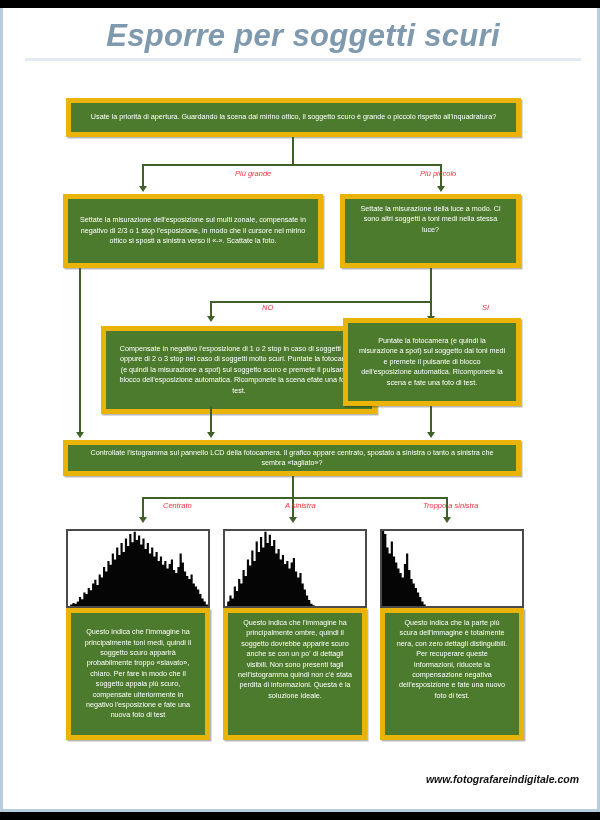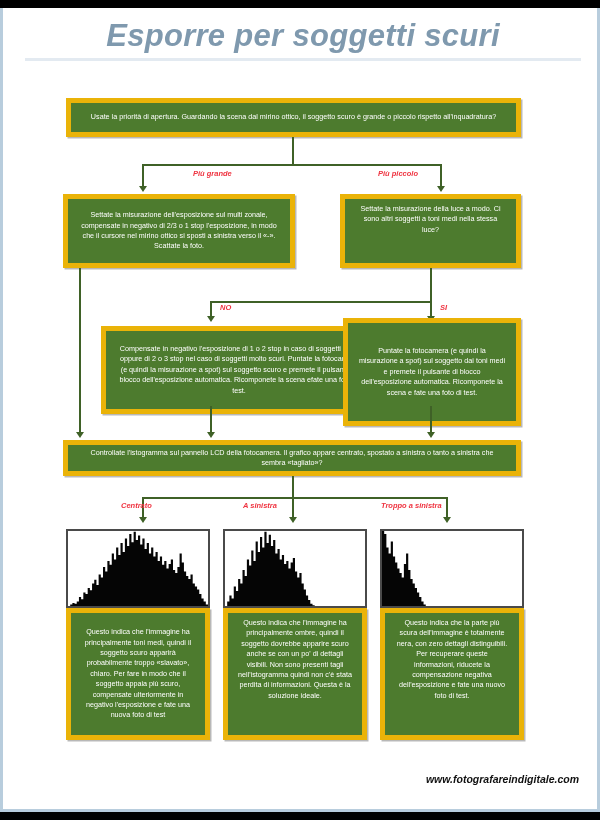--- a/index.html
+++ b/index.html
@@ -61,22 +61,23 @@
     border-left:4px solid transparent;
     border-right:4px solid transparent;
     border-top:6px solid #3f6127;
   }
   
   .elabel{
     position:absolute;
     color:#ef3340;
     font-size:7.5px;
     font-style:italic;
-    font-weight:bold;
+    font-weight:normal;
     white-space:nowrap;
+    margin-left:42px;
   }
   
   .histo{
     position:absolute;
     box-sizing:border-box;
     background:#ffffff;
     border:2px solid #4a4a4a;
     overflow:hidden;
   }
   .histo svg{display:block;width:100%;height:100%;}
@@ -107,21 +108,21 @@
   <div class="hline" style="left:139px;top:156px;width:300px;"></div>
 
   <div class="vline" style="left:139px;top:156px;height:24px;"></div>
   <div class="arrow" style="left:136px;top:178px;"></div>
   <div class="elabel" style="left:190px;top:161px;">Più grande</div>
 
   <div class="vline" style="left:437px;top:156px;height:24px;"></div>
   <div class="arrow" style="left:434px;top:178px;"></div>
   <div class="elabel" style="left:375px;top:161px;">Più piccolo</div>
 
-  <div class="box" style="left:60px;top:186px;width:232px;height:74px;">
+  <div class="box" style="left:60px;top:186px;width:260px;height:74px;">
     <span>Settate la misurazione dell'esposizione sul multi zonale, compensate in negativo di 2/3 o 1 stop l'esposizione, in modo che il cursore nel mirino ottico si sposti a sinistra verso il «-». Scattate la foto.</span>
   </div>
 
   <div class="box top-align" style="left:337px;top:186px;width:181px;height:74px;">
     <span>Settate la misurazione della luce a modo. Ci sono altri soggetti a toni medi nella stessa luce?</span>
   </div>
 
   <div class="vline" style="left:76px;top:260px;height:168px;"></div>
   <div class="arrow" style="left:73px;top:424px;"></div>
 
@@ -131,21 +132,21 @@
   <div class="arrow" style="left:204px;top:308px;"></div>
   <div class="elabel" style="left:217px;top:295px;">NO</div>
   <div class="vline" style="left:427px;top:293px;height:18px;"></div>
   <div class="arrow" style="left:424px;top:308px;"></div>
   <div class="elabel" style="left:437px;top:295px;">SI</div>
 
   <div class="box" style="left:98px;top:318px;width:276px;height:88px;align-items:center;">
     <span>Compensate in negativo  l'esposizione di 1 o 2 stop in caso di soggetti scuri oppure di 2 o 3 stop nel caso di soggetti molto scuri. Puntate la fotocamera (e quindi la misurazione a spot) sul soggetto scuro e premete il pulsante di blocco dell'esposizione automatica. Ricomponete la scena efate una foto di test.</span>
   </div>
 
-  <div class="box" style="left:340px;top:310px;width:178px;height:108px;">
+  <div class="box" style="left:340px;top:310px;width:178px;height:88px;">
     <span>Puntate la fotocamera (e quindi la misurazione a spot) sul soggetto dai toni medi e premete il pulsante di blocco dell'esposizione automatica. Ricomponete la scena e fate una foto di test.</span>
   </div>
 
   <div class="vline" style="left:207px;top:398px;height:30px;"></div>
   <div class="arrow" style="left:204px;top:424px;"></div>
   <div class="vline" style="left:427px;top:398px;height:30px;"></div>
   <div class="arrow" style="left:424px;top:424px;"></div>
 
   <div class="box" style="left:60px;top:432px;width:458px;height:36px;">
     <span>Controllate l'istogramma sul pannello LCD della fotocamera. Il grafico appare centrato, spostato a sinistra o tanto a sinistra che sembra «tagliato»?</span>

